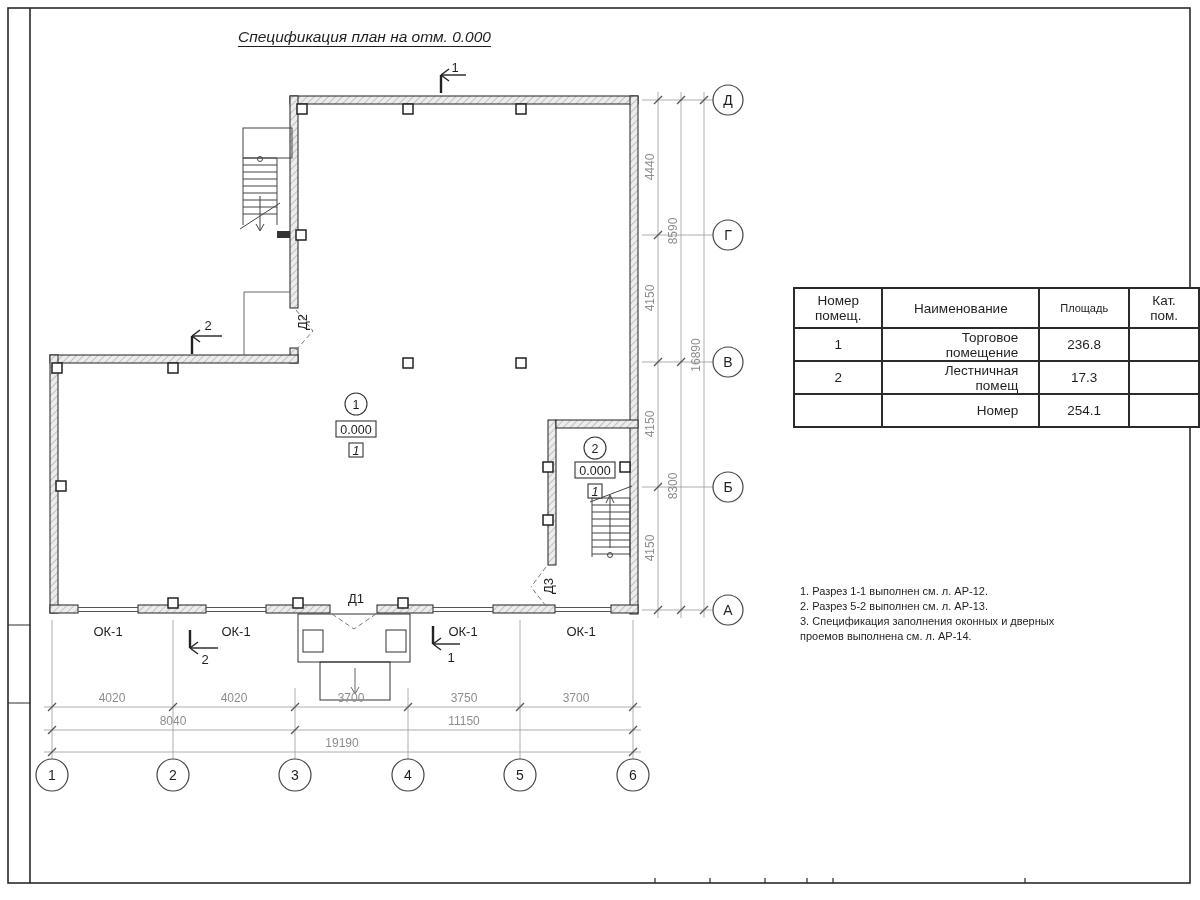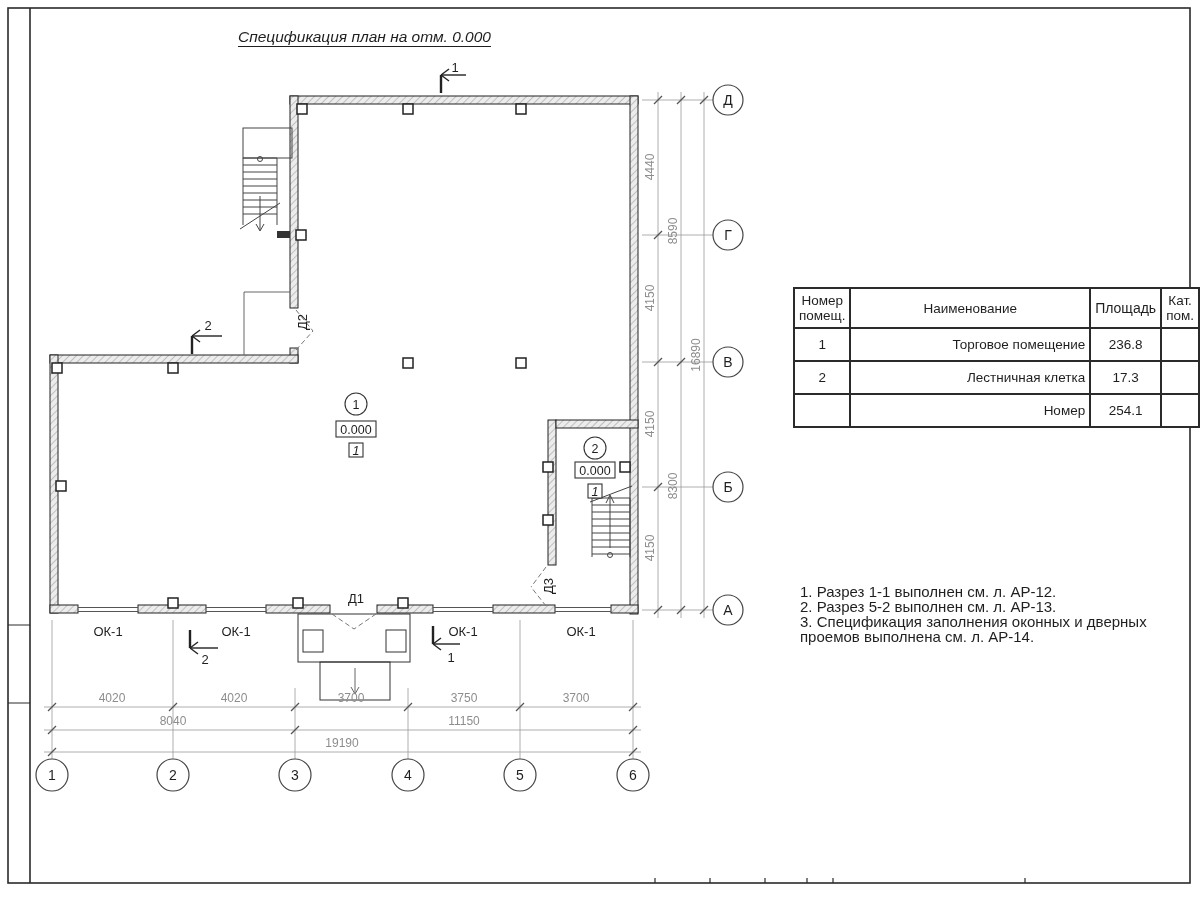--- a/index.html
+++ b/index.html
@@ -11,28 +11,28 @@
   .lbl{fill:#1f1f1f;font-size:13px;}
   .axis{fill:#1f1f1f;font-size:14px;}
   .small{fill:#1f1f1f;font-size:12.5px;}
   .ital{font-style:italic;}
   .title{position:absolute;left:238px;top:28px;font-size:15.5px;font-style:italic;
          text-decoration:underline;text-underline-offset:4px;white-space:nowrap;}
   .table-title{position:absolute;left:848px;top:234px;font-size:15.5px;font-style:italic;
          text-decoration:underline;text-underline-offset:4px;white-space:nowrap;}
   .expl{position:absolute;left:793px;top:287px;border-collapse:collapse;table-layout:fixed;
         font-size:13.5px;}
-  .expl td,.expl th{border:2px solid #2b2b2b;padding:0 4px;font-weight:normal;
+  .expl td,.expl th{border:2px solid #2b2b2b;padding:0 20px;font-weight:normal;
         overflow:hidden;vertical-align:middle;background:#fff;}
   .expl th{height:38px;text-align:center;line-height:15px;}
   .expl td{height:31px;}
   .c{text-align:center;}
   .l{text-align:right;padding-left:8px;}
   .r{text-align:right;padding-right:6px;}
-  .notes{position:absolute;left:800px;top:584px;font-size:15px;line-height:15px;}
+  .notes{position:absolute;left:800px;top:584px;font-size:11px;line-height:15px;}
   .notes div{white-space:nowrap;}
   .notes .wrap2{}
 </style>
 </head>
 <body>
 
 <div class="page">
 
   <svg width="1200" height="900" viewBox="0 0 1200 900">
     <defs>
@@ -329,32 +329,32 @@
     <colgroup>
         <col style="width:52px">
         <col style="width:240px">
         <col style="width:60px">
         <col style="width:33px">
       </colgroup>
     <tbody>
         <tr>
       <th>Номер помещ.</th>
       <th>Наименование</th>
-      <th style="font-size:14px">Площадь</th>
+      <th style="font-size:11px">Площадь</th>
       <th>Кат. пом.</th>
     </tr>
     <tr>
       <td class="c">1</td>
       <td class="l">Торговое помещение</td>
       <td class="c">236.8</td>
       <td></td>
     </tr>
     <tr>
       <td class="c">2</td>
-      <td class="l">Лестничная клетка</td>
+      <td class="l">Лестничная помещ</td>
       <td class="c">17.3</td>
       <td></td>
     </tr>
     <tr>
       <td></td>
       <td class="r">Номер</td>
       <td class="c">254.1</td>
       <td></td>
     </tr>
   </tbody>

